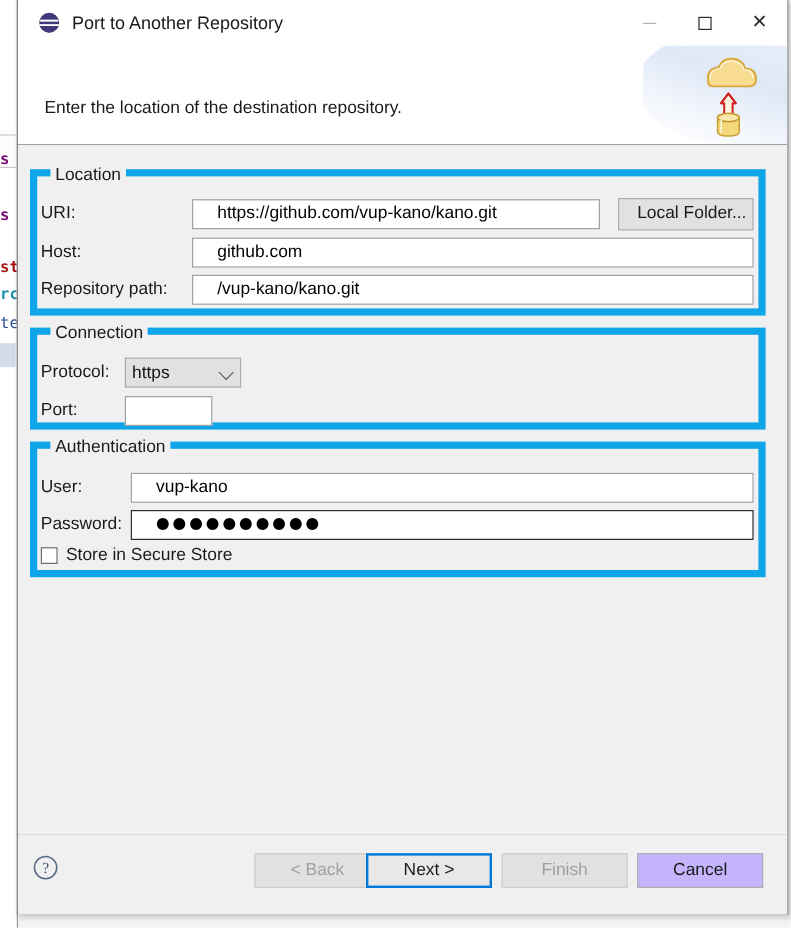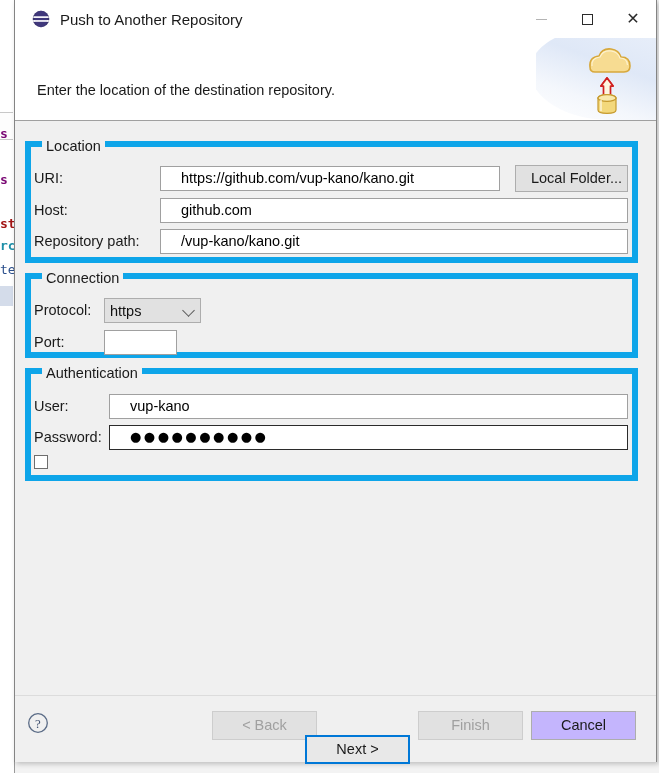--- a/index.html
+++ b/index.html
@@ -269,21 +269,20 @@
     color: #1a1a1a;
     text-align: center;
     line-height: 27px;
     cursor: default;
   }
   .bar-btn.disabled { color: #a0a0a0; background: #e1e1e1; border-color: #cdcdcd; }
   .bar-btn.defaultbtn {
     background: #e8e8e8;
     border: 2px solid #0078d7;
     line-height: 25px;
-    margin-top: 24px;
   }
 </style>
 </head>
 <body>
 
 <div id="backdrop">
   <div class="bg-editor">
     <div class="bg-sel-band" style="top:286px;height:20px;"></div>
     <div class="bg-ruler"></div>
     <div class="bg-code-line" style="top:126px;color:#7a0874;font-weight:bold;">s</div>
@@ -301,21 +300,21 @@
       <svg width="18" height="18" viewBox="0 0 18 18">
         <circle cx="9" cy="9" r="8.3" fill="#3b3470"></circle>
         <path d="M9 0.7 A8.3 8.3 0 0 0 9 17.3 A8.3 8.3 0 0 1 9 0.7 Z" fill="#e8820c"></path>
         <path d="M1.3 6.4 H16.7 V7.9 H1.3 Z" fill="#ffffff"></path>
         <path d="M0.9 10.2 H17.1 V11.7 H0.9 Z" fill="#ffffff"></path>
         <ellipse cx="9" cy="9" rx="6.2" ry="8.3" fill="#463c86" opacity="0.55"></ellipse>
         <path d="M2.4 6.4 H15.6 V7.9 H2.4 Z" fill="#ffffff"></path>
         <path d="M2.0 10.2 H16.0 V11.7 H2.0 Z" fill="#ffffff"></path>
       </svg>
     </div>
-    <div class="title-text">Push to Another Repository</div>
+    <div class="title-text">Port to Another Repository</div>
     <div class="win-buttons">
       <div class="win-btn">
           <span class="dash"></span>
         </div>
       <div class="win-btn">
           <span class="square"></span>
         </div>
       <div class="win-btn">
           <span class="x-glyph">✕</span>
         </div>
@@ -369,20 +368,21 @@
       <span class="legend">Authentication</span>
     </div>
     <span class="fieldlabel" style="left:19px; top:277px;">User:</span>
     <div class="textfield" style="left:94px; top:273px; width:519px; height:25px;">vup-kano</div>
 
     <span class="fieldlabel" style="left:19px; top:308px;">Password:</span>
     <div class="textfield focused pwd-dots" style="left:94px; top:304px; width:519px; height:25px;">●●●●●●●●●●</div>
 
     <div class="checkbox-row" style="left:19px; top:334px;">
       <span class="checkbox-box"></span>
+      <span>Store in Secure Store</span>
     </div>
 
   </div>
 
   <div class="buttonbar">
     <div class="help-icon">
       <svg width="22" height="22" viewBox="0 0 22 22">
         <circle cx="11" cy="11" r="9.3" fill="none" stroke="#5a6b86" stroke-width="1.3"></circle>
         <text x="11" y="15.6" text-anchor="middle" font-family="Liberation Serif, serif" font-size="13" fill="#3f5070">?</text>
       </svg>

